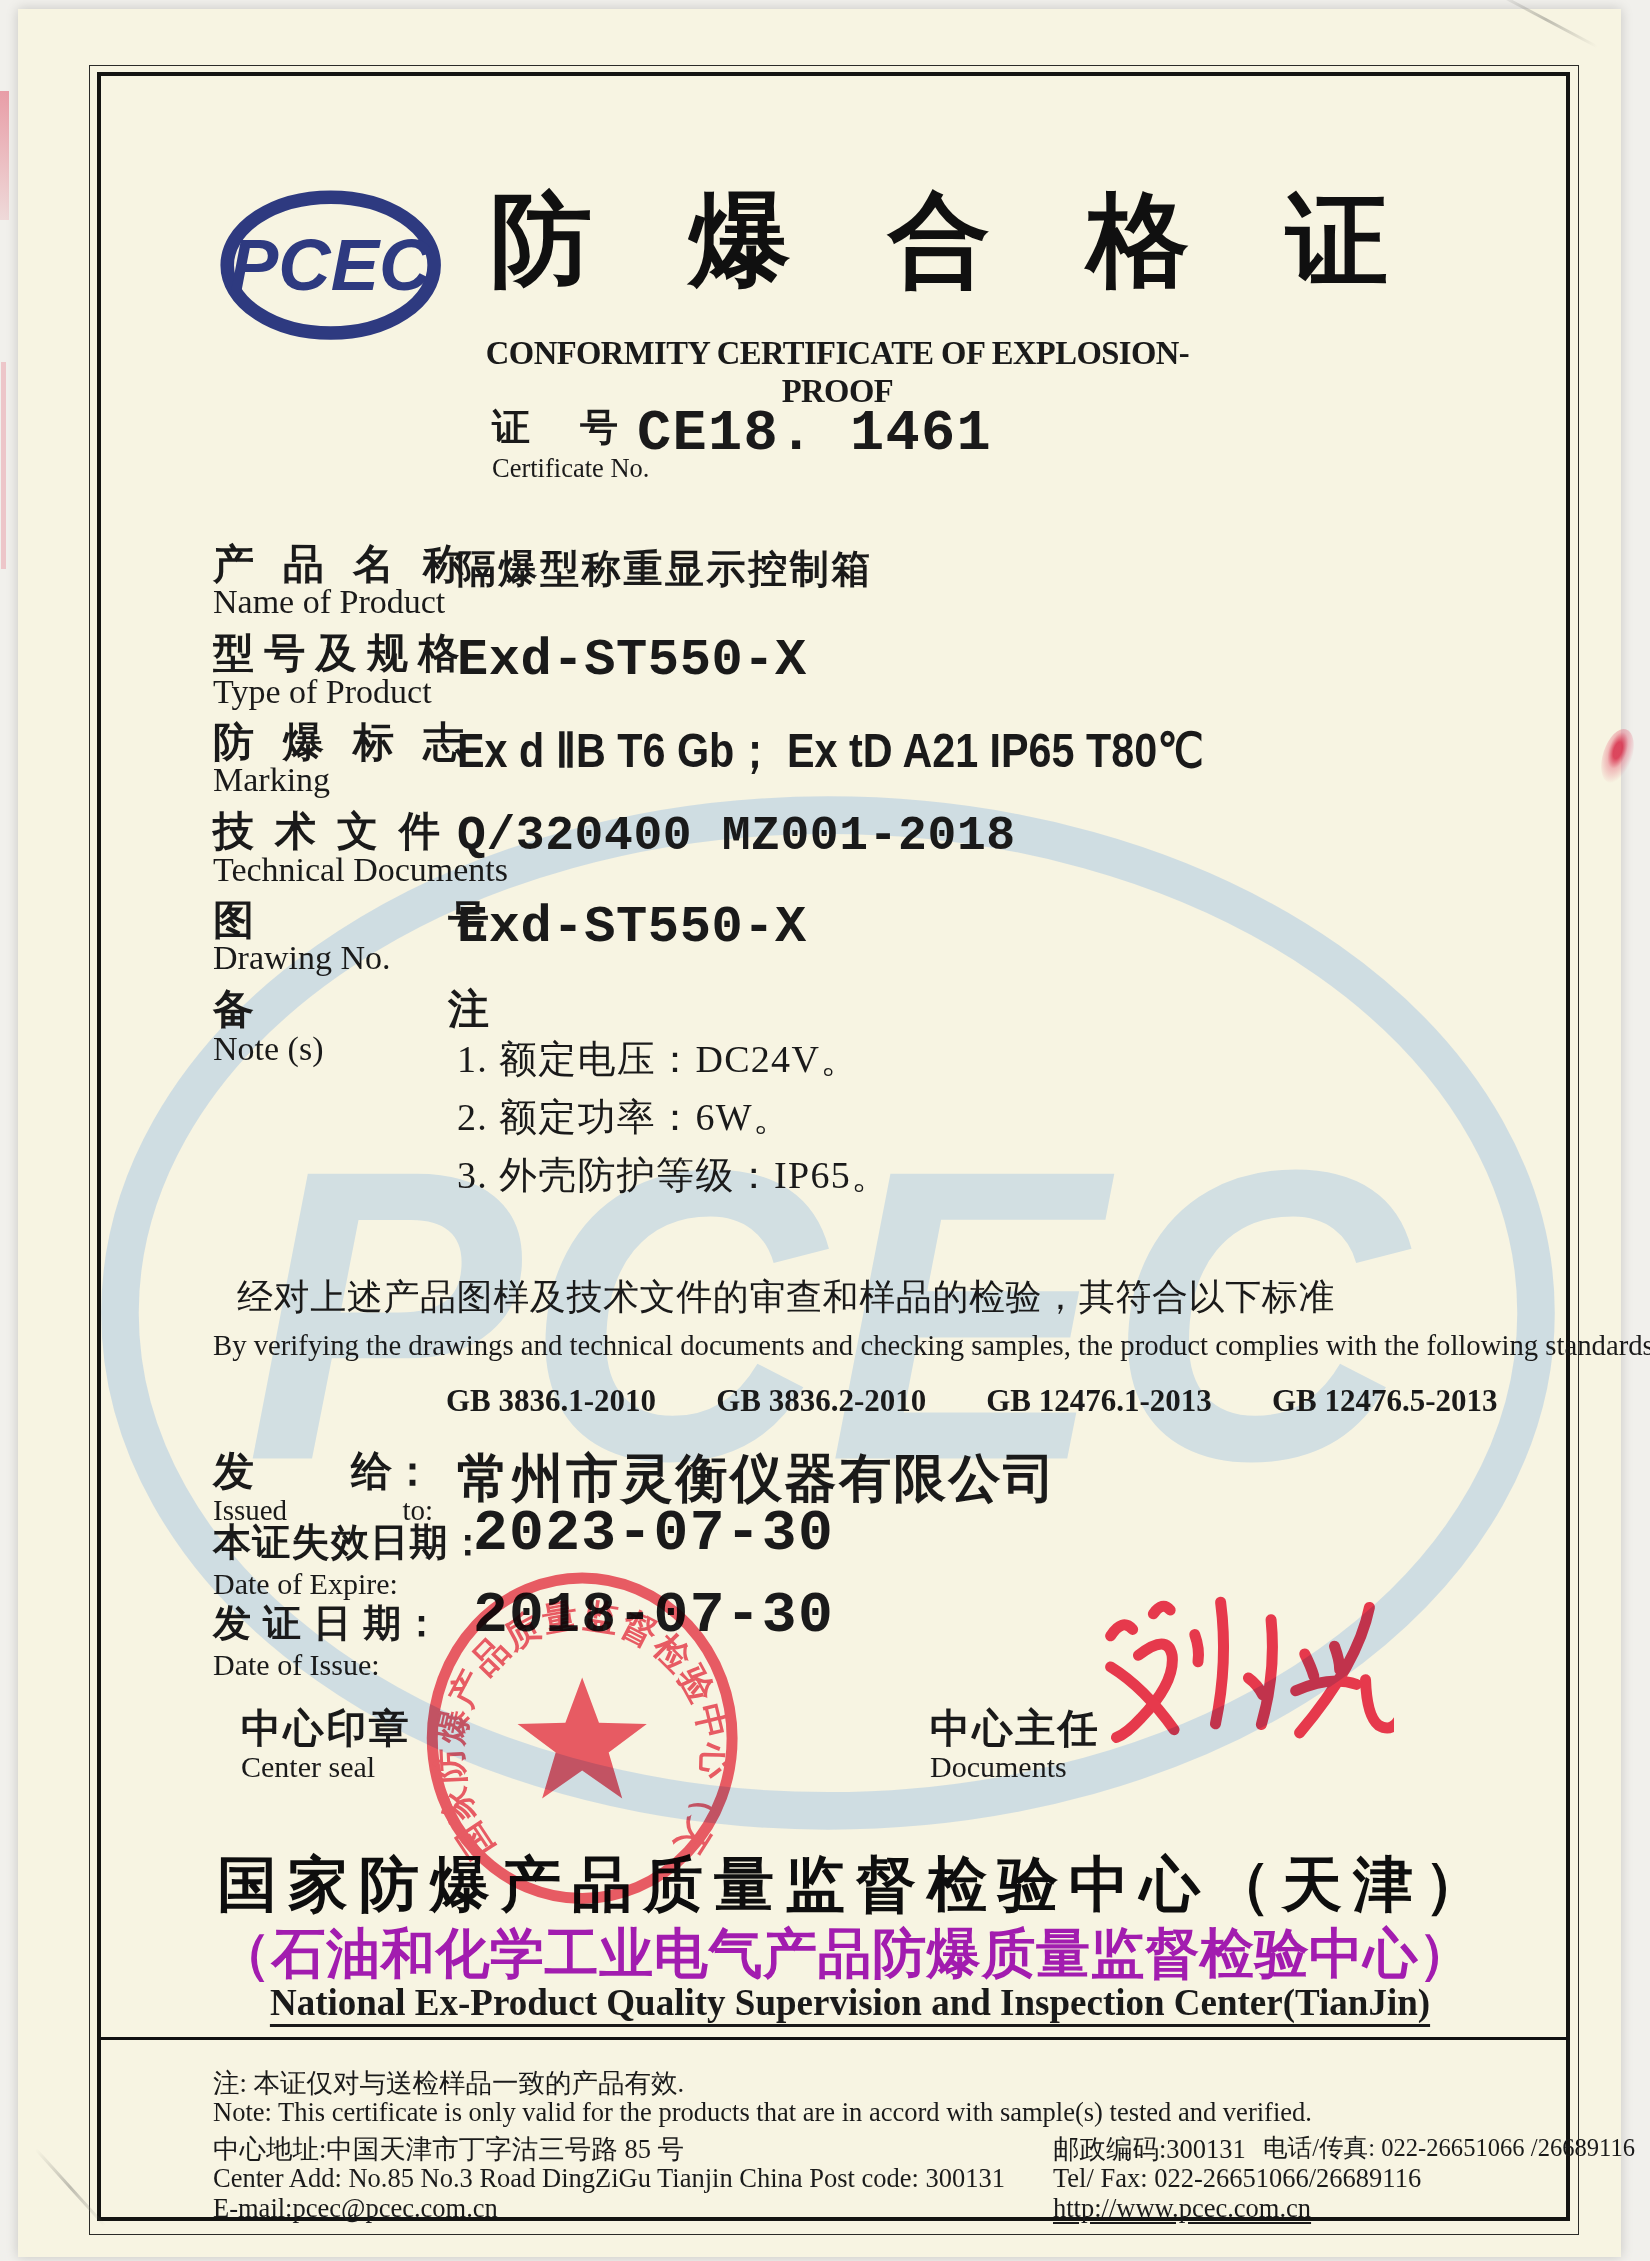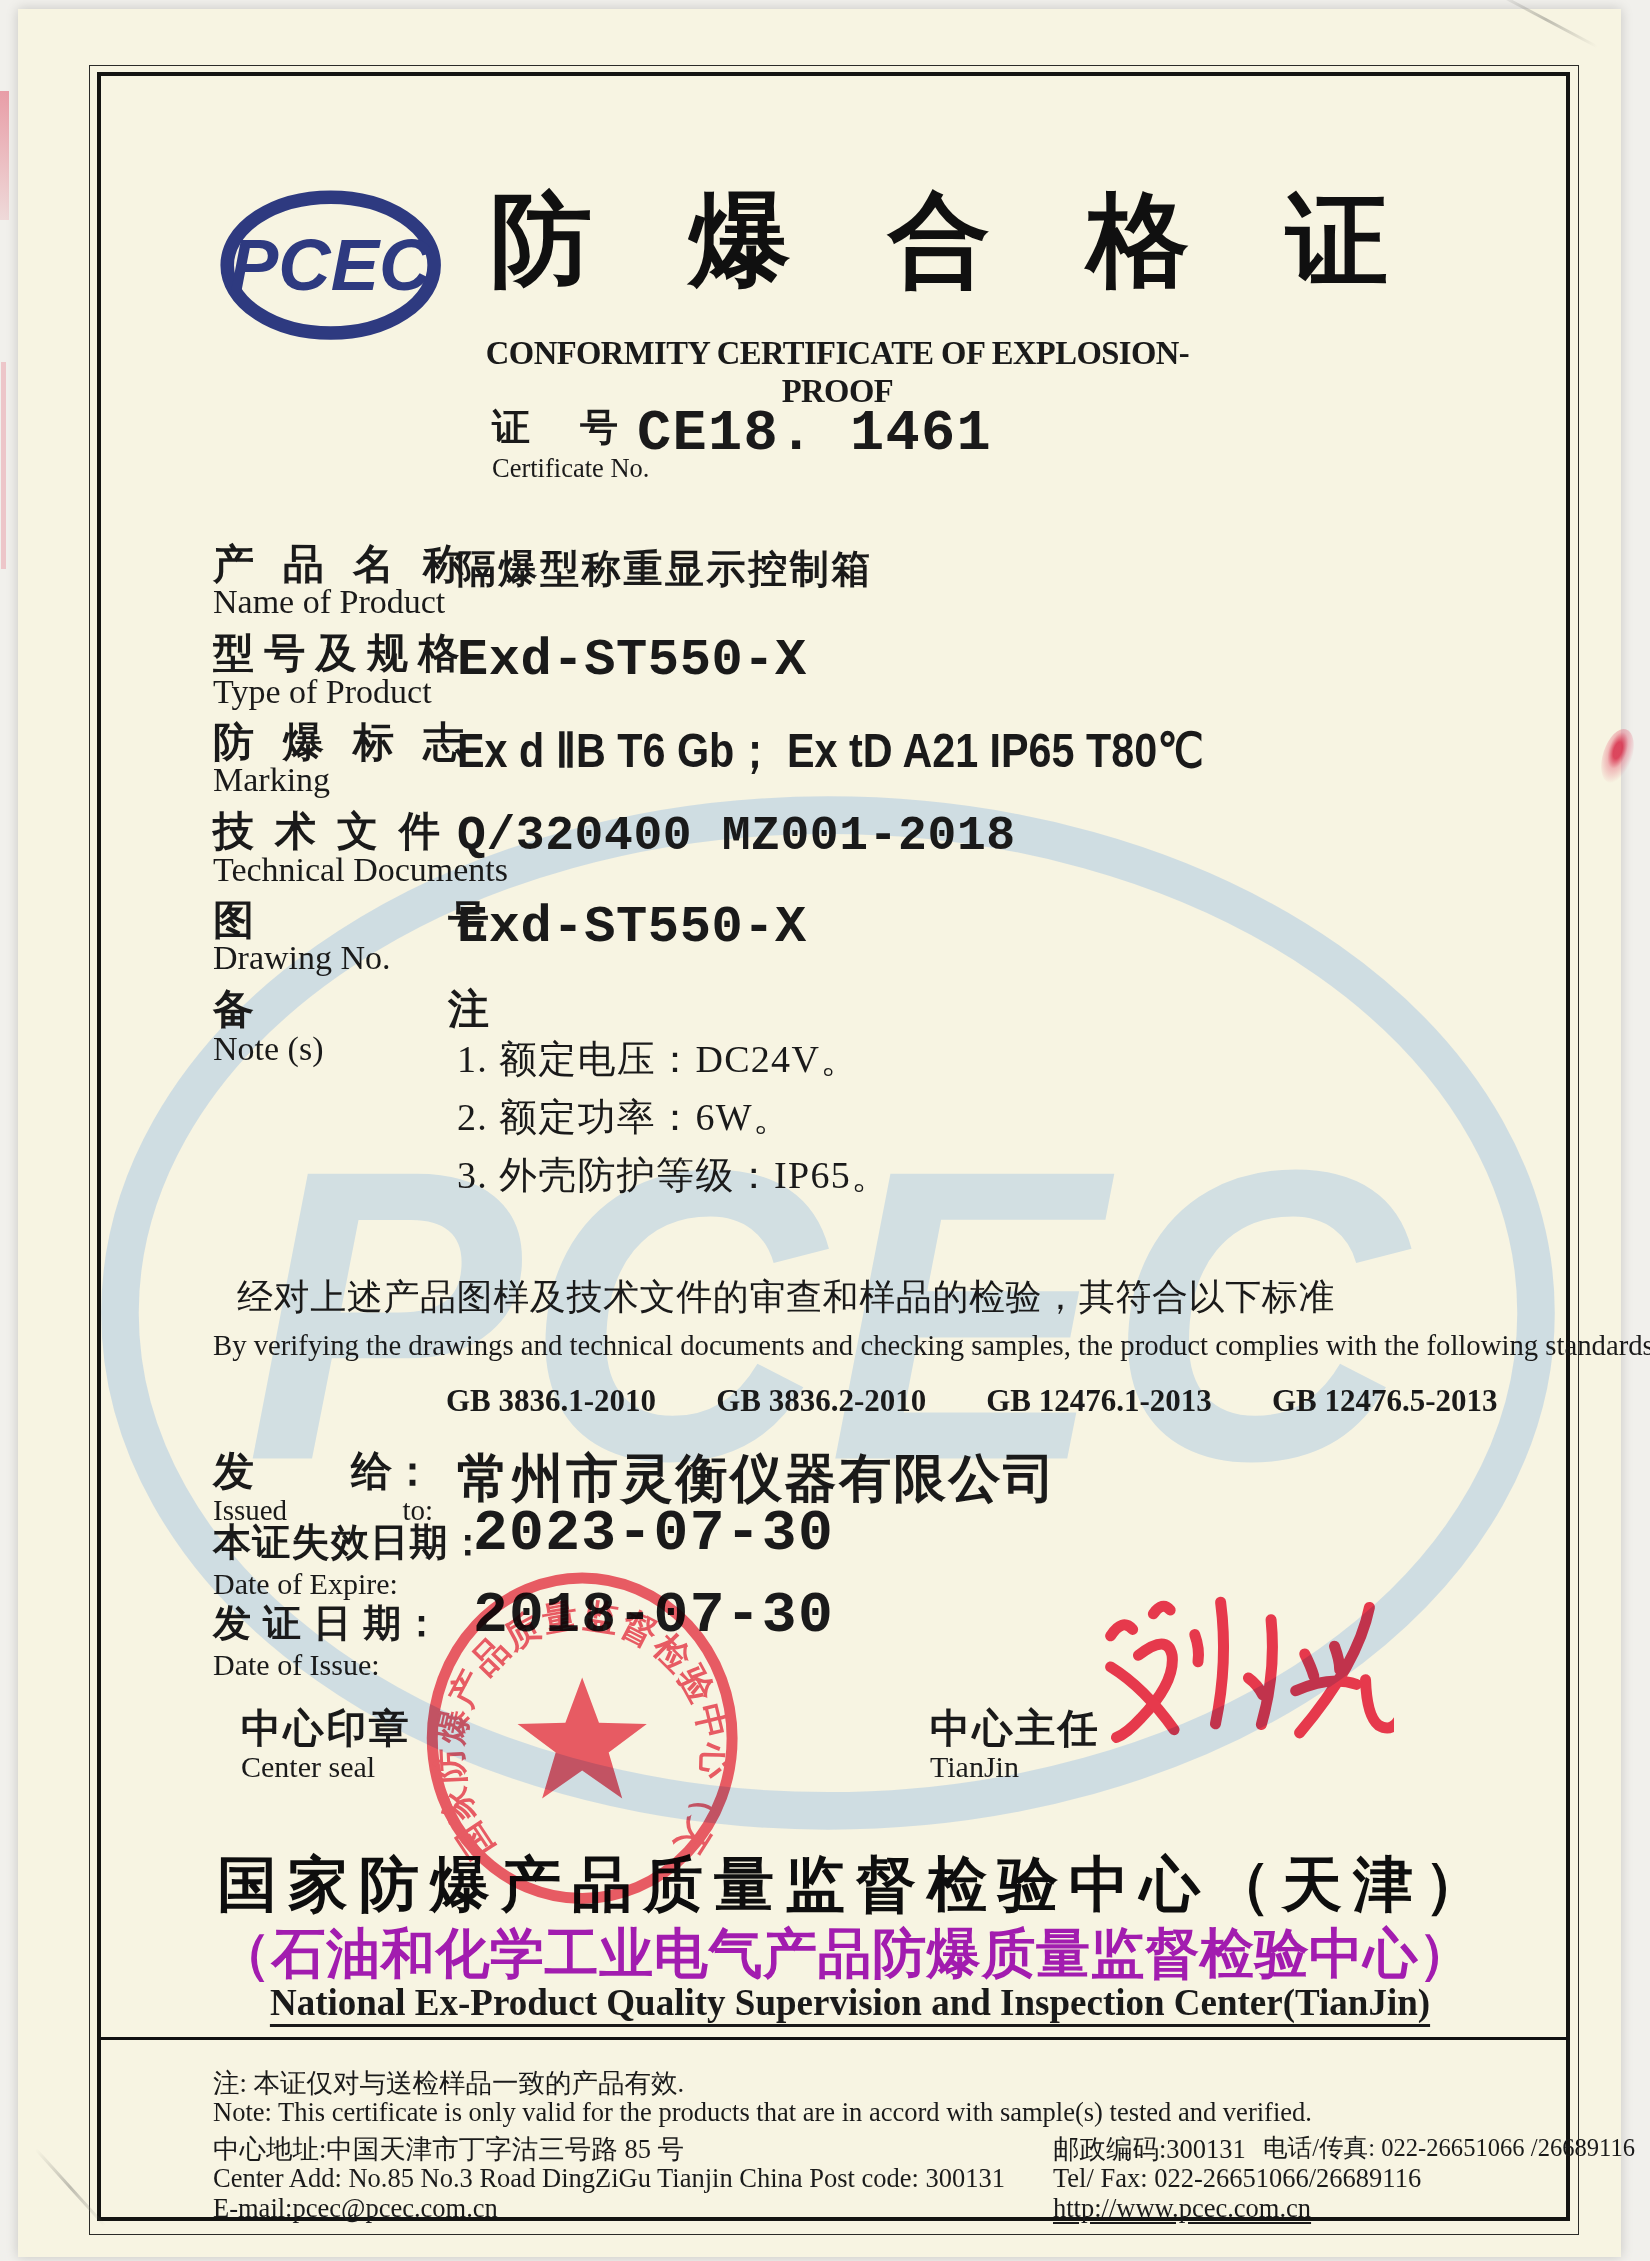--- a/index.html
+++ b/index.html
@@ -151,21 +151,21 @@
       <path id="sealArc" d="M 118,432 A 187,202 0 1 1 388,432" fill="none"></path>
     </defs>
     <ellipse cx="252" cy="262" rx="232" ry="248" fill="none" stroke="#ef5668" stroke-width="17"></ellipse>
     <polygon fill="#ef5668" points="252,168 278,238 352,240 293,284 314,355 252,312 190,355 211,284 152,240 226,238"></polygon>
     <text font-size="54" font-weight="700" fill="#ef5668" letter-spacing="3">
       <textPath href="#sealArc" startOffset="0">国家防爆产品质量监督检验中心（天津）</textPath>
     </text>
   </svg>
 
   <div class="abs seal-lab" style="left:930px;top:1701px">中心主任</div>
-  <div class="abs seal-lab-en" style="left:930px;top:1750px">TianJin</div>
+  <div class="abs seal-lab-en" style="left:930px;top:1750px">Documents</div>
 
   <svg class="abs sig-svg" viewBox="0 0 490 310" fill="none" stroke="#ee3b55" stroke-width="17" stroke-linecap="round" stroke-linejoin="round">
     <path d="M52,120 q18,-28 34,-10"></path>
     <path d="M118,86 q14,-20 26,-6"></path>
     <path d="M95,150 q45,-35 52,0 q5,42 -48,97 q-22,24 -38,30"></path>
     <path d="M52,168 q52,32 98,97"></path>
     <path d="M182,118 q8,22 5,42"></path>
     <path d="M222,68 q12,92 -8,188"></path>
     <path d="M300,95 q8,82 -15,162"></path>
     <path d="M265,185 q14,10 22,26"></path>

